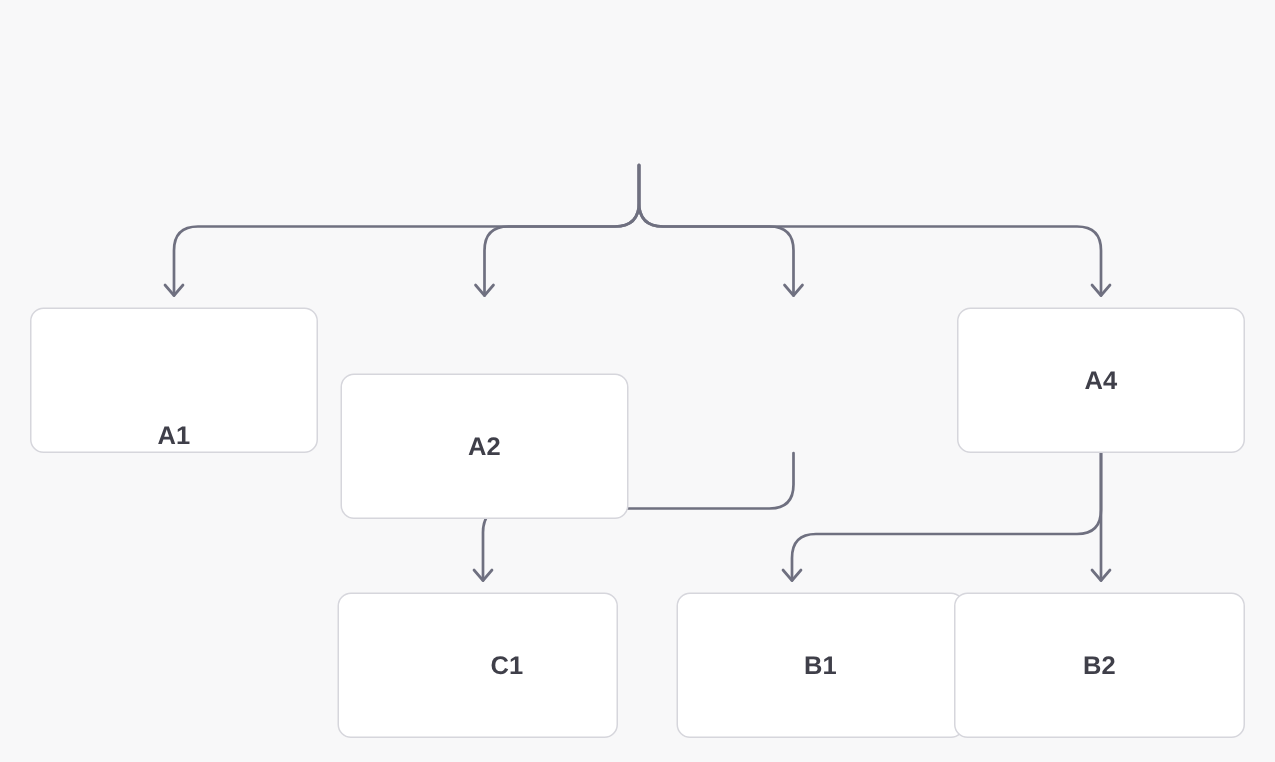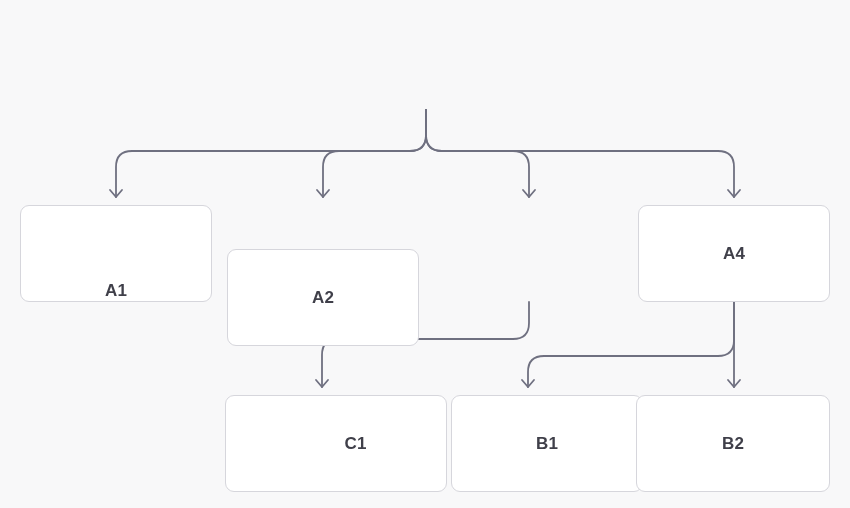--- a/index.html
+++ b/index.html
@@ -41,21 +41,21 @@
   .node.root{
     background:var(--root-fill);
     border:2px solid var(--root-border);
     border-radius:10px;
   }
   .node-root{left:317px;top:13px;width:218px;height:97px;}
   .node-a1{left:20px;top:205px;width:192px;height:97px;align-items:flex-end;}
   .node-a2{left:227px;top:205px;width:192px;height:97px;margin-top:44px;}
   .node-a3{left:433px;top:205px;width:193px;height:97px;}
   .node-a4{left:638px;top:205px;width:192px;height:97px;}
-  .node-c1{left:225px;top:395px;width:222px;height:97px;padding-left:39px;}
+  .node-c1{left:225px;top:395px;width:187px;height:97px;padding-left:39px;}
   .node-b1{left:451px;top:395px;width:192px;height:97px;}
   .node-b2{left:636px;top:395px;width:194px;height:97px;}
   .edge-path{
     fill:none;
     stroke:var(--edge);
     stroke-width:1.8;
     stroke-linecap:round;
     stroke-linejoin:round;
   }
 </style>

